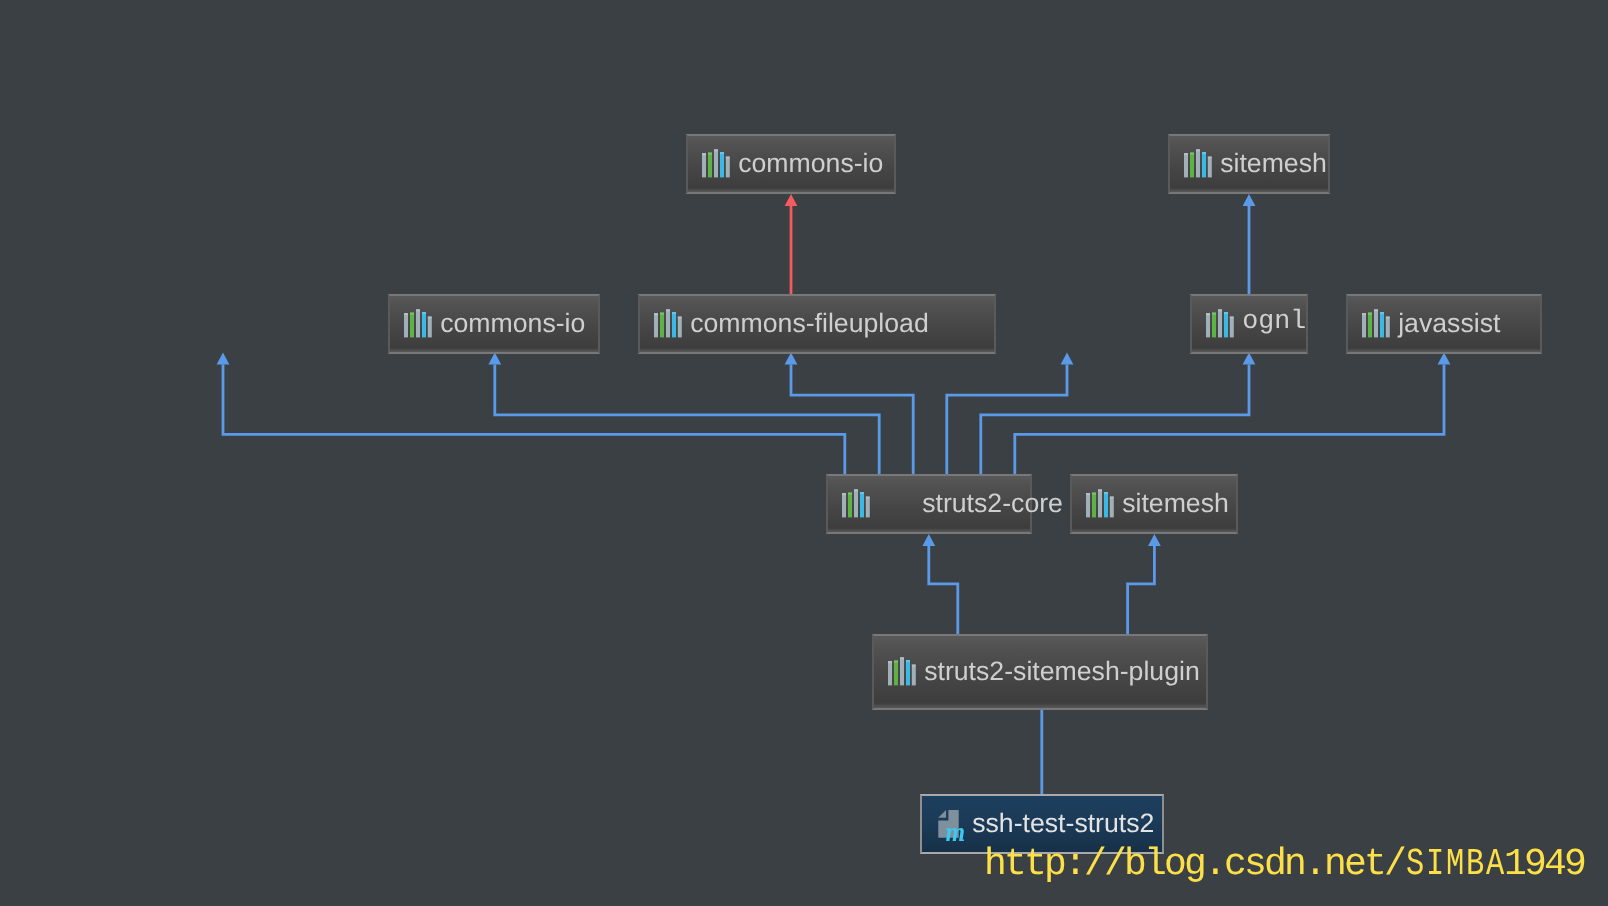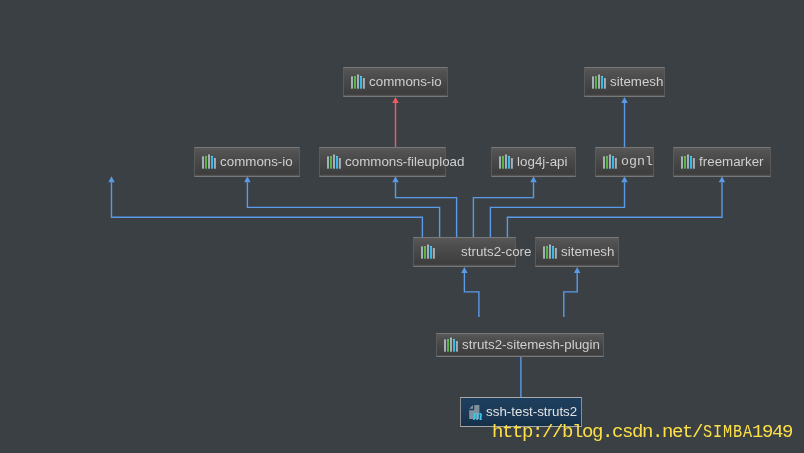--- a/index.html
+++ b/index.html
@@ -92,50 +92,35 @@
         <rect x="4" y="2.2" width="2" height="1.1" fill="#ffffff" opacity="0.20"></rect>
         <rect x="7" y="0.6" width="2" height="14.1" fill="#a0afb8"></rect>
         <rect x="7" y="0.6" width="2" height="1.1" fill="#ffffff" opacity="0.20"></rect>
         <rect x="10" y="2" width="2" height="12.7" fill="#3ab8e6"></rect>
         <rect x="10" y="2" width="2" height="1.1" fill="#ffffff" opacity="0.20"></rect>
         <rect x="12.9" y="4.2" width="2" height="10.5" fill="#a0afb8"></rect>
         <rect x="12.9" y="4.2" width="2" height="1.1" fill="#ffffff" opacity="0.20"></rect>
       </svg>
       <span class="lbl">commons-io</span>
     </div>
-    <div class="node" style="left: 319px; top: 147px; width: 127px; height: 30px;">
+    <div class="node" style="left: 319px; top: 147px; width: 179px; height: 30px;">
       <svg viewBox="0 0 16 16" width="16" height="16" class="icon">
         <rect x="1" y="2.5" width="2" height="12.2" fill="#a0afb8"></rect>
         <rect x="1" y="2.5" width="2" height="1.1" fill="#ffffff" opacity="0.20"></rect>
         <rect x="4" y="2.2" width="2" height="12.5" fill="#5cb343"></rect>
         <rect x="4" y="2.2" width="2" height="1.1" fill="#ffffff" opacity="0.20"></rect>
         <rect x="7" y="0.6" width="2" height="14.1" fill="#a0afb8"></rect>
         <rect x="7" y="0.6" width="2" height="1.1" fill="#ffffff" opacity="0.20"></rect>
         <rect x="10" y="2" width="2" height="12.7" fill="#3ab8e6"></rect>
         <rect x="10" y="2" width="2" height="1.1" fill="#ffffff" opacity="0.20"></rect>
         <rect x="12.9" y="4.2" width="2" height="10.5" fill="#a0afb8"></rect>
         <rect x="12.9" y="4.2" width="2" height="1.1" fill="#ffffff" opacity="0.20"></rect>
       </svg>
       <span class="lbl">commons-fileupload</span>
     </div>
-    <div class="node" style="left: 491px; top: 147px; width: 85px; height: 30px;">
-      <svg viewBox="0 0 16 16" width="16" height="16" class="icon">
-        <rect x="1" y="2.5" width="2" height="12.2" fill="#a0afb8"></rect>
-        <rect x="1" y="2.5" width="2" height="1.1" fill="#ffffff" opacity="0.20"></rect>
-        <rect x="4" y="2.2" width="2" height="12.5" fill="#5cb343"></rect>
-        <rect x="4" y="2.2" width="2" height="1.1" fill="#ffffff" opacity="0.20"></rect>
-        <rect x="7" y="0.6" width="2" height="14.1" fill="#a0afb8"></rect>
-        <rect x="7" y="0.6" width="2" height="1.1" fill="#ffffff" opacity="0.20"></rect>
-        <rect x="10" y="2" width="2" height="12.7" fill="#3ab8e6"></rect>
-        <rect x="10" y="2" width="2" height="1.1" fill="#ffffff" opacity="0.20"></rect>
-        <rect x="12.9" y="4.2" width="2" height="10.5" fill="#a0afb8"></rect>
-        <rect x="12.9" y="4.2" width="2" height="1.1" fill="#ffffff" opacity="0.20"></rect>
-      </svg>
-      <span class="lbl">log4j-api</span>
-    </div>
     <div class="node" style="left: 595px; top: 147px; width: 59px; height: 30px; font-family: Liberation Mono, monospace;">
       <svg viewBox="0 0 16 16" width="16" height="16" class="icon">
         <rect x="1" y="2.5" width="2" height="12.2" fill="#a0afb8"></rect>
         <rect x="1" y="2.5" width="2" height="1.1" fill="#ffffff" opacity="0.20"></rect>
         <rect x="4" y="2.2" width="2" height="12.5" fill="#5cb343"></rect>
         <rect x="4" y="2.2" width="2" height="1.1" fill="#ffffff" opacity="0.20"></rect>
         <rect x="7" y="0.6" width="2" height="14.1" fill="#a0afb8"></rect>
         <rect x="7" y="0.6" width="2" height="1.1" fill="#ffffff" opacity="0.20"></rect>
         <rect x="10" y="2" width="2" height="12.7" fill="#3ab8e6"></rect>
         <rect x="10" y="2" width="2" height="1.1" fill="#ffffff" opacity="0.20"></rect>
@@ -150,21 +135,21 @@
         <rect x="1" y="2.5" width="2" height="1.1" fill="#ffffff" opacity="0.20"></rect>
         <rect x="4" y="2.2" width="2" height="12.5" fill="#5cb343"></rect>
         <rect x="4" y="2.2" width="2" height="1.1" fill="#ffffff" opacity="0.20"></rect>
         <rect x="7" y="0.6" width="2" height="14.1" fill="#a0afb8"></rect>
         <rect x="7" y="0.6" width="2" height="1.1" fill="#ffffff" opacity="0.20"></rect>
         <rect x="10" y="2" width="2" height="12.7" fill="#3ab8e6"></rect>
         <rect x="10" y="2" width="2" height="1.1" fill="#ffffff" opacity="0.20"></rect>
         <rect x="12.9" y="4.2" width="2" height="10.5" fill="#a0afb8"></rect>
         <rect x="12.9" y="4.2" width="2" height="1.1" fill="#ffffff" opacity="0.20"></rect>
       </svg>
-      <span class="lbl">freemarker</span>
+      <span class="lbl">javassist</span>
     </div>
     <div class="node" style="left: 413px; top: 237px; width: 103px; height: 30px; gap: 22px;">
       <svg viewBox="0 0 16 16" width="16" height="16" class="icon">
         <rect x="1" y="2.5" width="2" height="12.2" fill="#a0afb8"></rect>
         <rect x="1" y="2.5" width="2" height="1.1" fill="#ffffff" opacity="0.20"></rect>
         <rect x="4" y="2.2" width="2" height="12.5" fill="#5cb343"></rect>
         <rect x="4" y="2.2" width="2" height="1.1" fill="#ffffff" opacity="0.20"></rect>
         <rect x="7" y="0.6" width="2" height="14.1" fill="#a0afb8"></rect>
         <rect x="7" y="0.6" width="2" height="1.1" fill="#ffffff" opacity="0.20"></rect>
         <rect x="10" y="2" width="2" height="12.7" fill="#3ab8e6"></rect>
@@ -182,21 +167,21 @@
         <rect x="4" y="2.2" width="2" height="1.1" fill="#ffffff" opacity="0.20"></rect>
         <rect x="7" y="0.6" width="2" height="14.1" fill="#a0afb8"></rect>
         <rect x="7" y="0.6" width="2" height="1.1" fill="#ffffff" opacity="0.20"></rect>
         <rect x="10" y="2" width="2" height="12.7" fill="#3ab8e6"></rect>
         <rect x="10" y="2" width="2" height="1.1" fill="#ffffff" opacity="0.20"></rect>
         <rect x="12.9" y="4.2" width="2" height="10.5" fill="#a0afb8"></rect>
         <rect x="12.9" y="4.2" width="2" height="1.1" fill="#ffffff" opacity="0.20"></rect>
       </svg>
       <span class="lbl">sitemesh</span>
     </div>
-    <div class="node" style="left: 436px; top: 317px; width: 168px; height: 24px; margin-top: 16px;">
+    <div class="node" style="left: 436px; top: 317px; width: 168px; height: 38px;">
       <svg viewBox="0 0 16 16" width="16" height="16" class="icon">
         <rect x="1" y="2.5" width="2" height="12.2" fill="#a0afb8"></rect>
         <rect x="1" y="2.5" width="2" height="1.1" fill="#ffffff" opacity="0.20"></rect>
         <rect x="4" y="2.2" width="2" height="12.5" fill="#5cb343"></rect>
         <rect x="4" y="2.2" width="2" height="1.1" fill="#ffffff" opacity="0.20"></rect>
         <rect x="7" y="0.6" width="2" height="14.1" fill="#a0afb8"></rect>
         <rect x="7" y="0.6" width="2" height="1.1" fill="#ffffff" opacity="0.20"></rect>
         <rect x="10" y="2" width="2" height="12.7" fill="#3ab8e6"></rect>
         <rect x="10" y="2" width="2" height="1.1" fill="#ffffff" opacity="0.20"></rect>
         <rect x="12.9" y="4.2" width="2" height="10.5" fill="#a0afb8"></rect>

